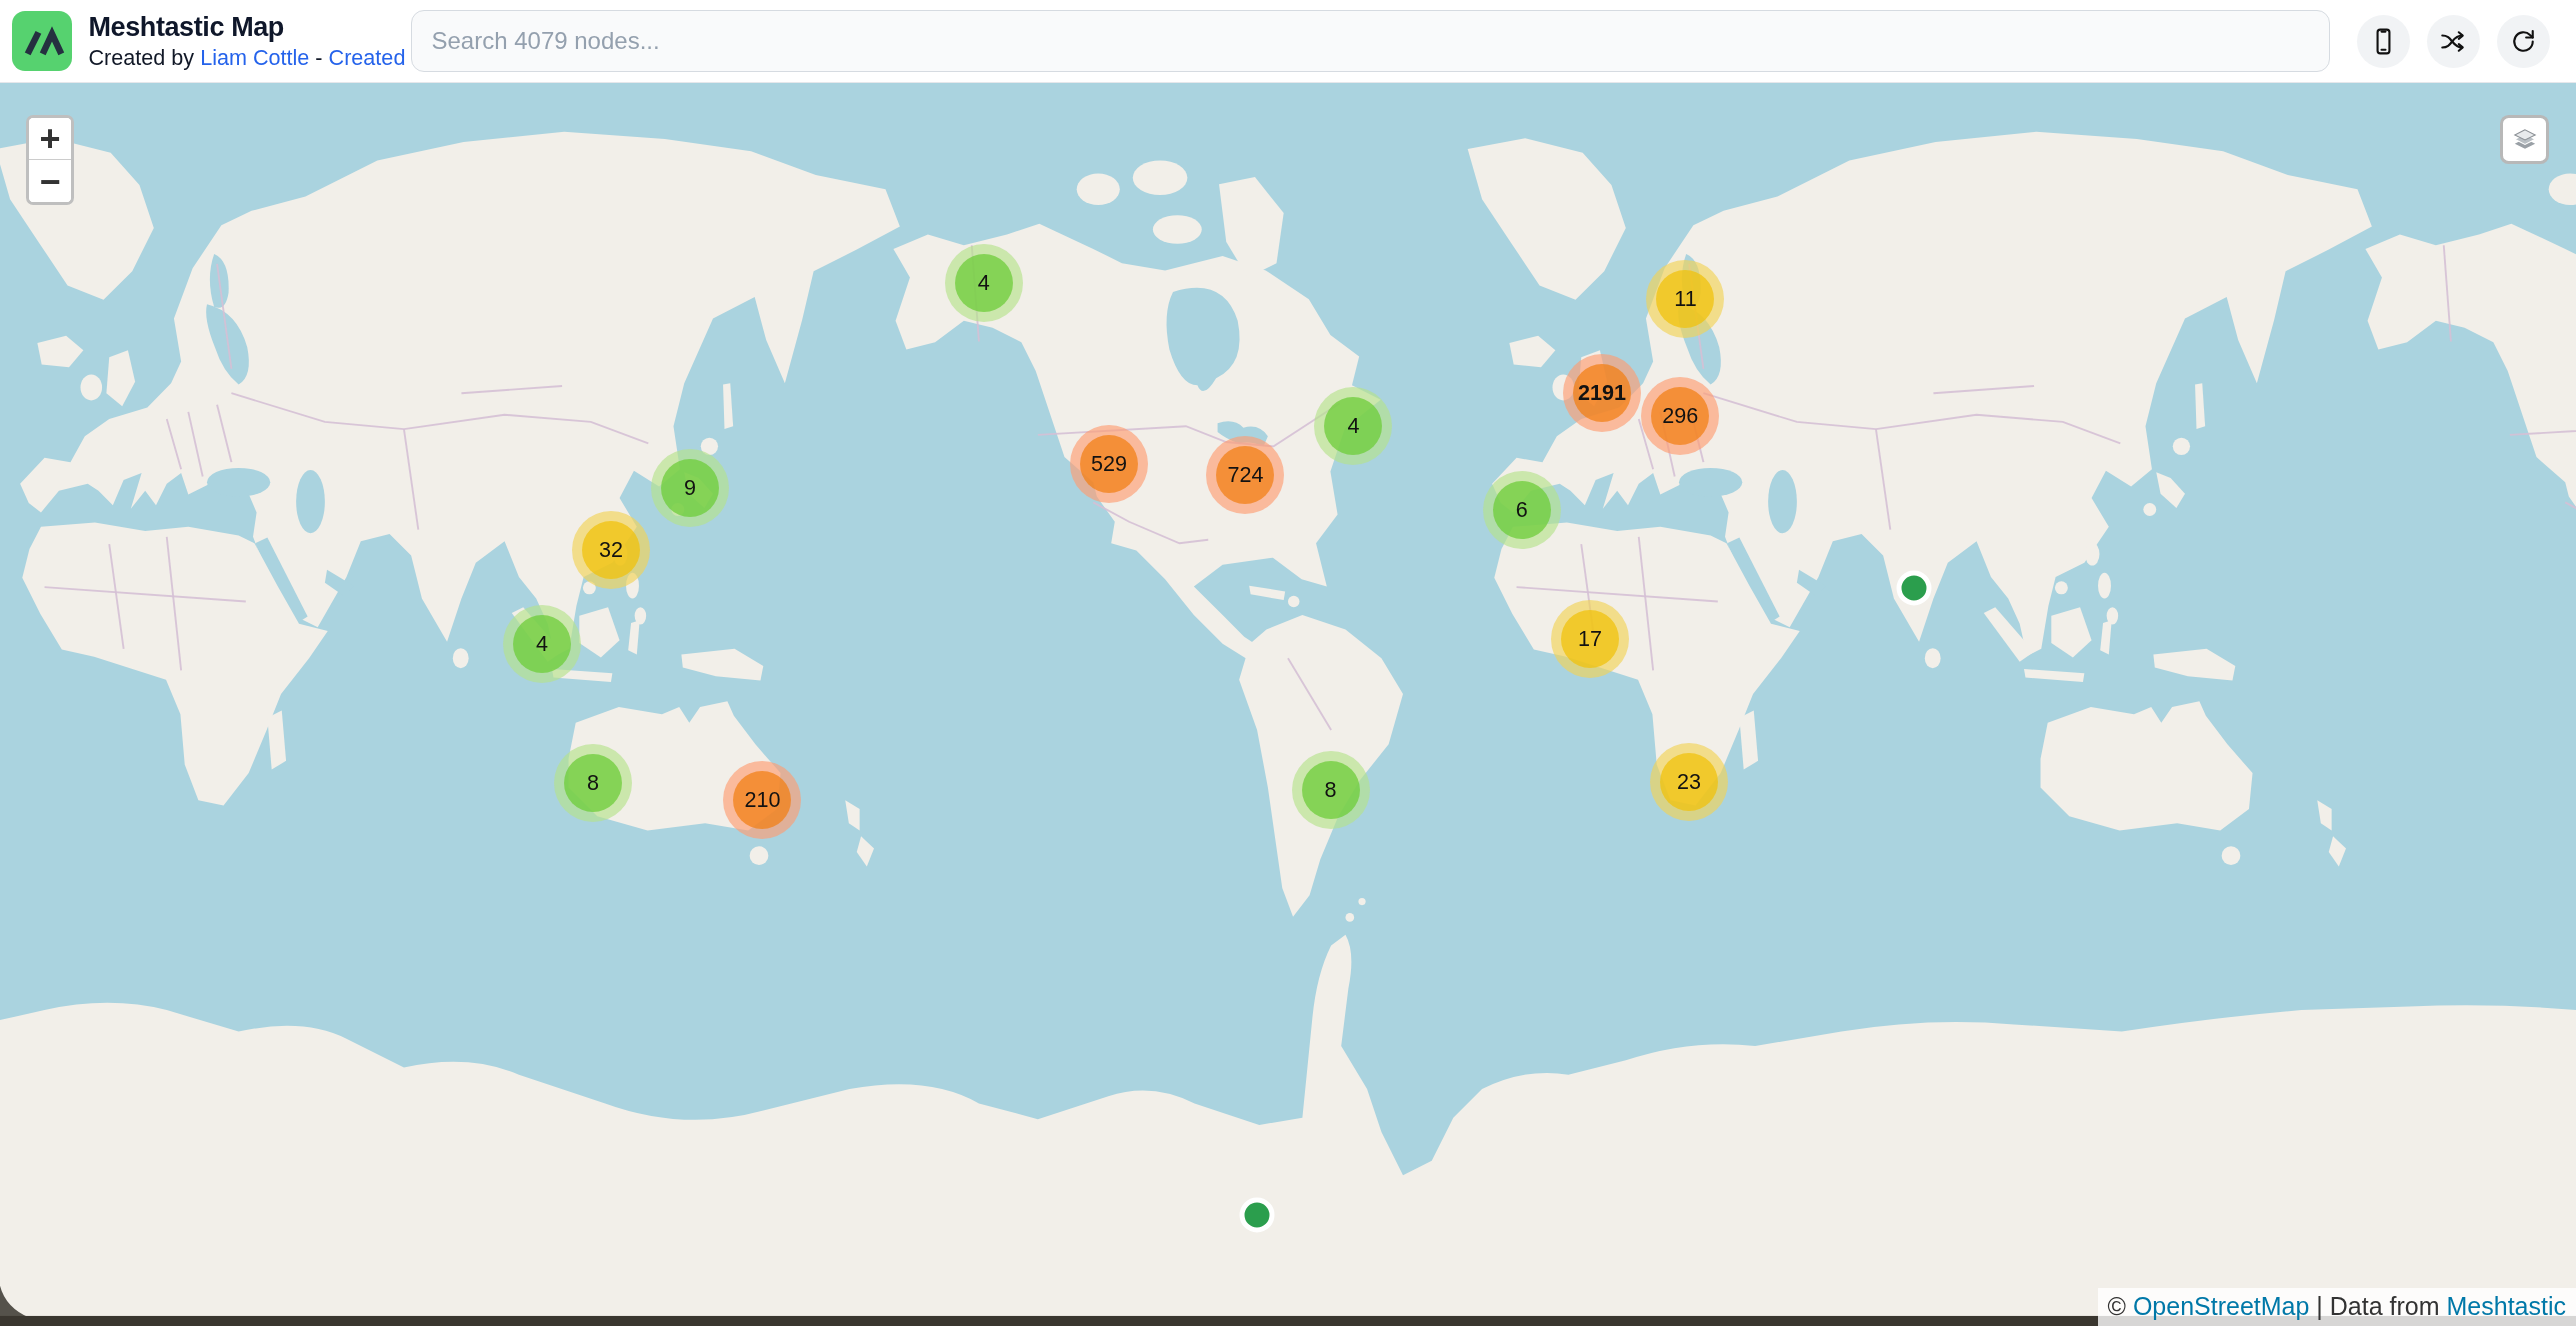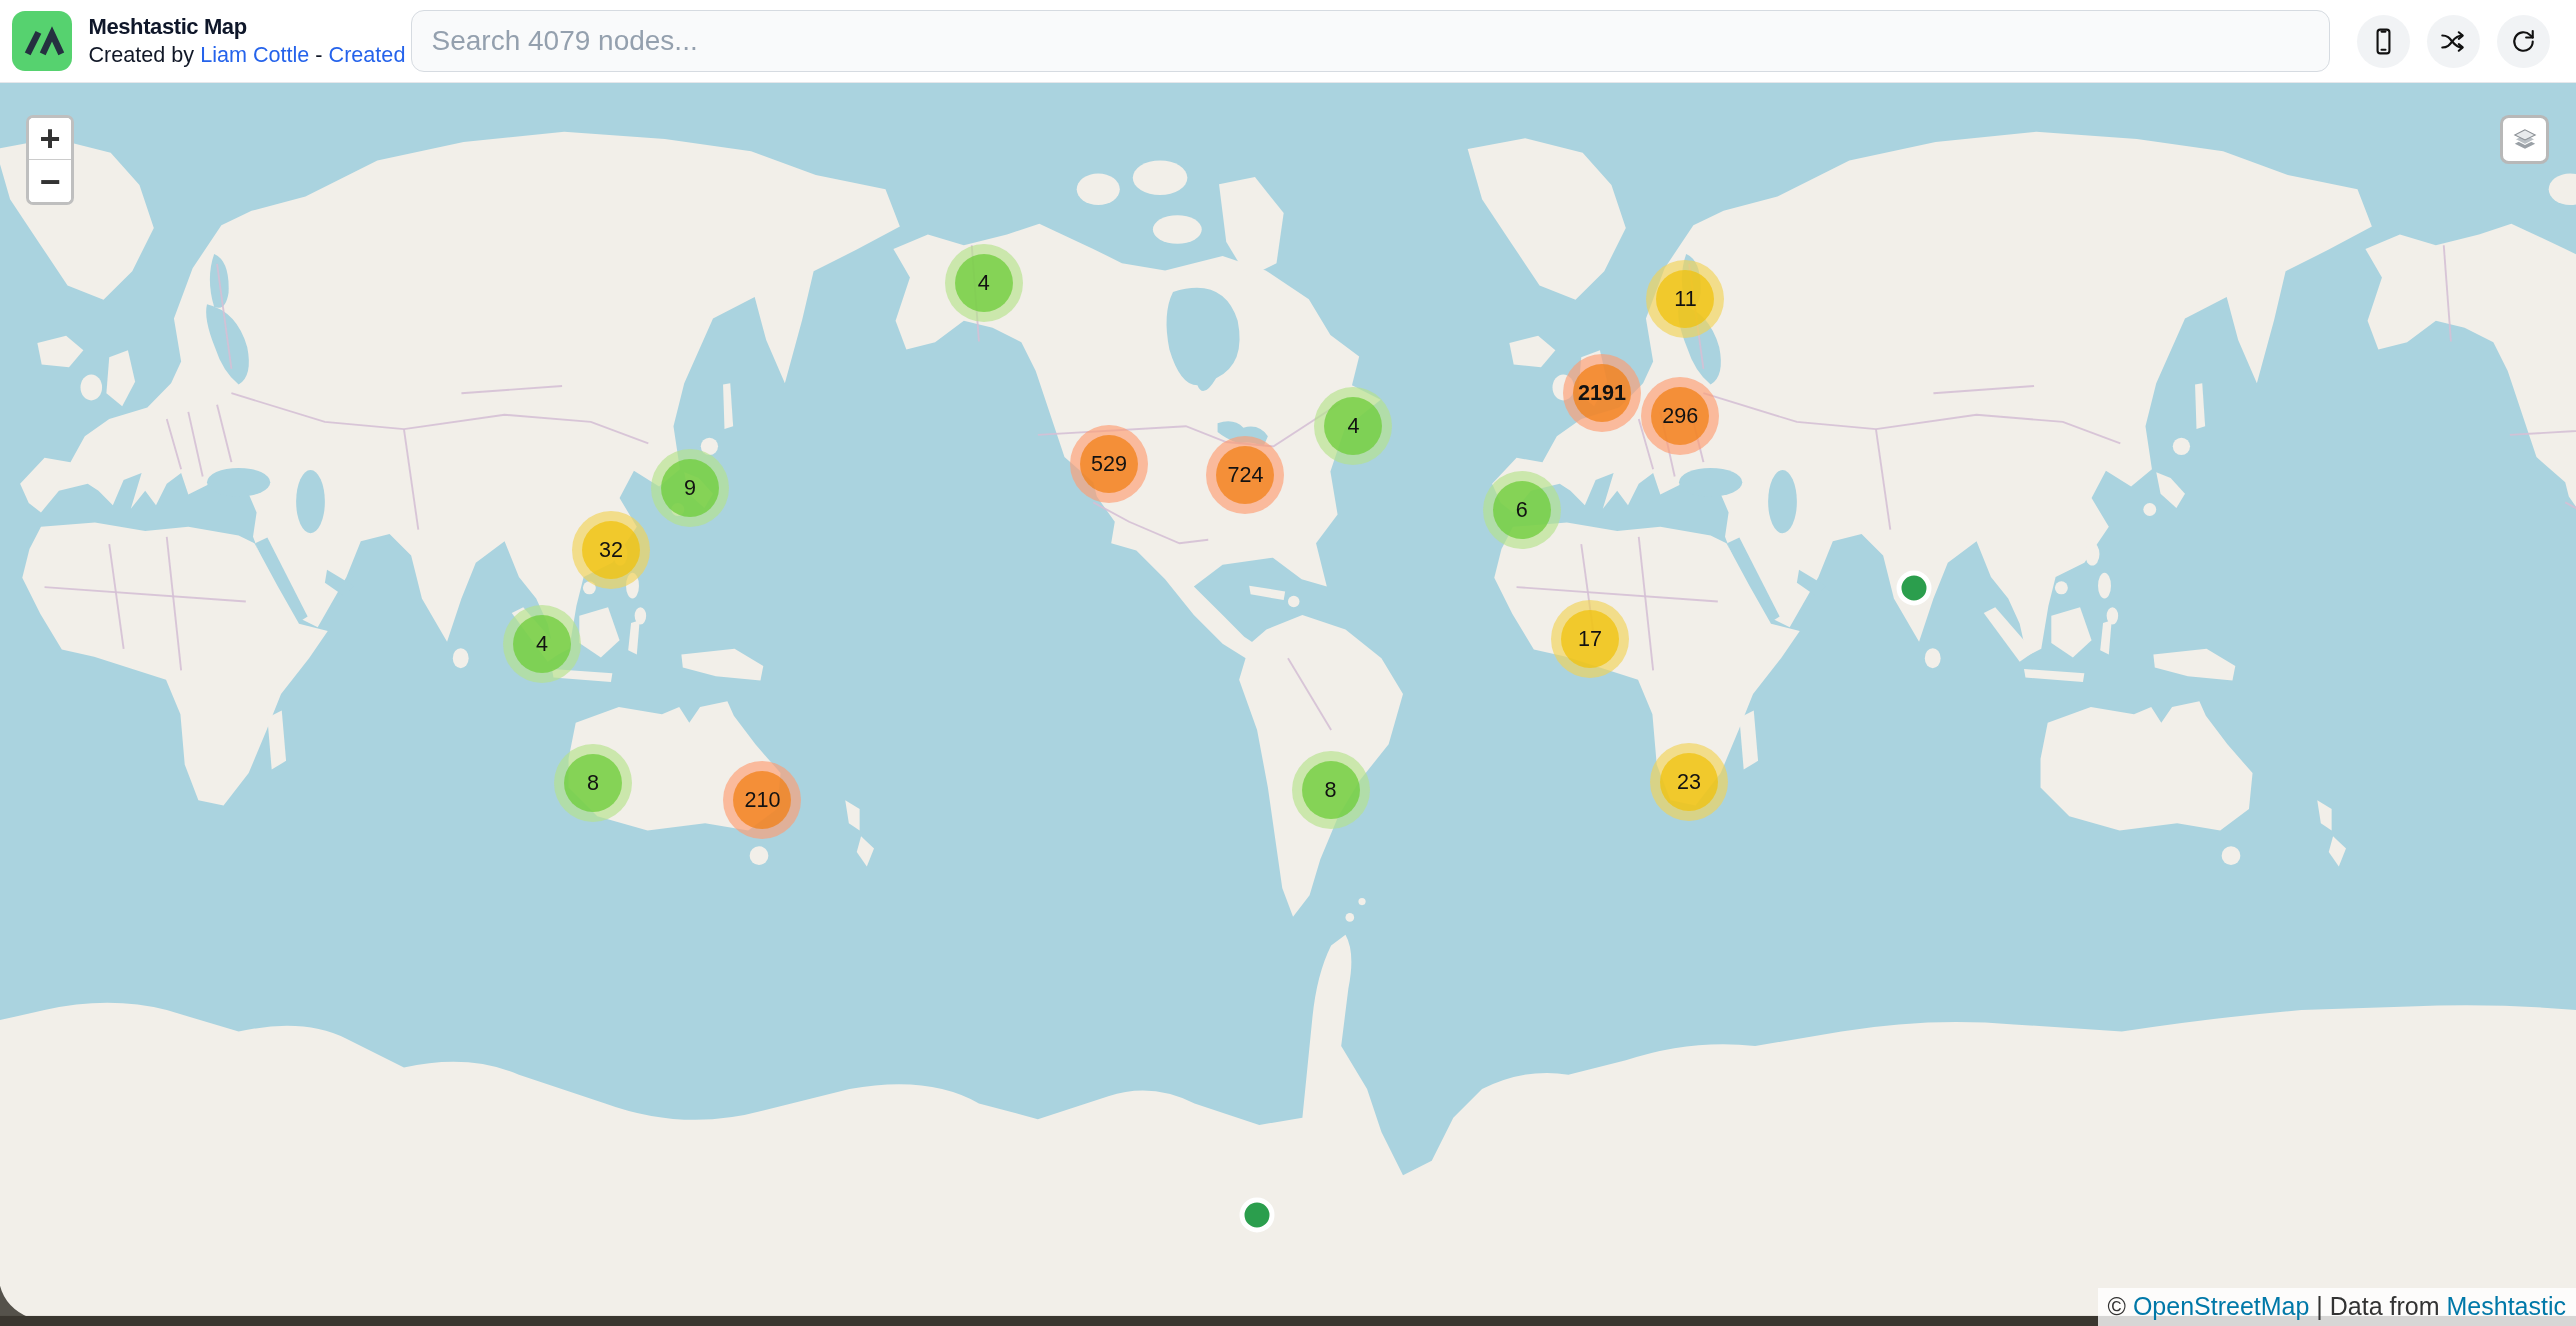--- a/index.html
+++ b/index.html
@@ -7,24 +7,24 @@
     --header-link:#2563eb; --attr-link:#0078A8; --logo-green:#56d26f;
     --bottom-edge:#3a362f; --node-green:#2b9e4d;
   }
   *{box-sizing:border-box;margin:0;padding:0}
   html,body{width:2576px;height:1327px;overflow:hidden;font-family:"Liberation Sans",sans-serif;background:#fff}
 
   
   .header{position:relative;height:83px;background:#fff;display:flex;align-items:center;padding:0 26px 0 11.5px;border-bottom:0.7px solid #e5e7eb;z-index:30}
   .logo{width:60px;height:60px;border-radius:13px;background:var(--logo-green);display:flex;align-items:center;justify-content:center;flex:0 0 auto}
   .title-block{width:309px;margin-left:17px}
-  .app-title{font-size:22px;font-weight:700;color:#0f172a;line-height:1.2;letter-spacing:-0.4px}
+  .app-title{font-size:27px;font-weight:700;color:#0f172a;line-height:1.2;letter-spacing:-0.4px}
   .app-sub{font-size:21.6px;color:#111827;margin-top:1.4px;white-space:nowrap}
   .app-sub a{color:var(--header-link);text-decoration:none}
-  .search{flex:0 0 1919px;height:62px;margin-left:13px;border:1.4px solid #d6dbe1;border-radius:13px;background:#f9fafb;font-size:28px;color:#374151;padding:0 20px;outline:none;font-family:"Liberation Sans",sans-serif}
+  .search{flex:0 0 1919px;height:62px;margin-left:13px;border:1.4px solid #d6dbe1;border-radius:13px;background:#f9fafb;font-size:24px;color:#374151;padding:0 20px;outline:none;font-family:"Liberation Sans",sans-serif}
   .search::placeholder{color:#94a0ae}
   .hbtns{margin-left:auto;display:flex;align-items:center}
   .hbtn{width:53px;height:53px;border-radius:50%;background:#f1f3f5;border:none;display:flex;align-items:center;justify-content:center;margin-left:17px;cursor:pointer}
   .hbtn svg{width:29px;height:29px;stroke:#111;fill:none;stroke-width:3.2;stroke-linecap:round;stroke-linejoin:round}
 
   
   .map{position:absolute;left:0;top:83px;right:0;bottom:0;background:var(--ocean);overflow:hidden}
   .map-svg{position:absolute;inset:0;width:100%;height:100%;display:block}
   .land{fill:var(--land)}
   .sea{fill:var(--ocean)}

